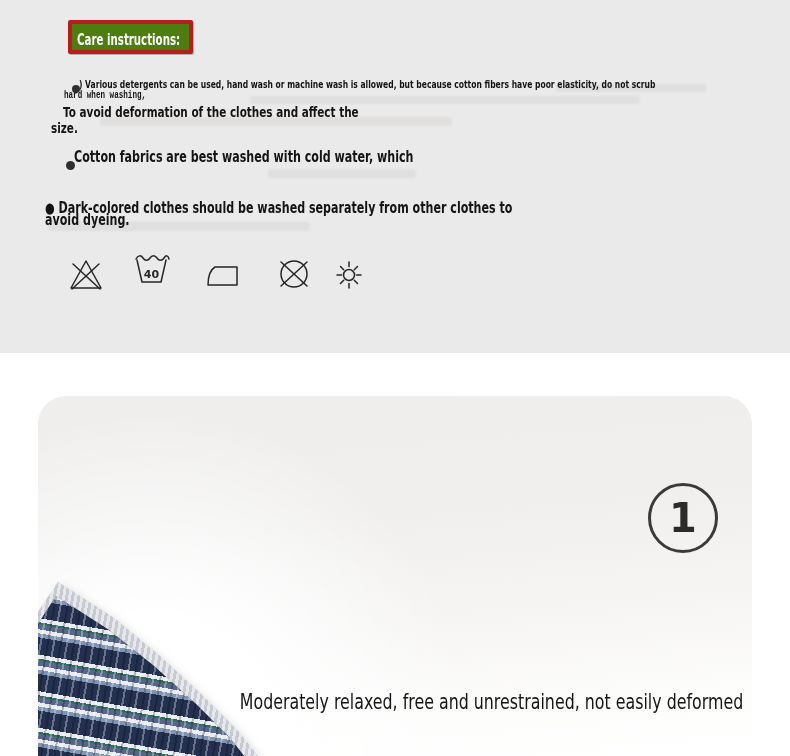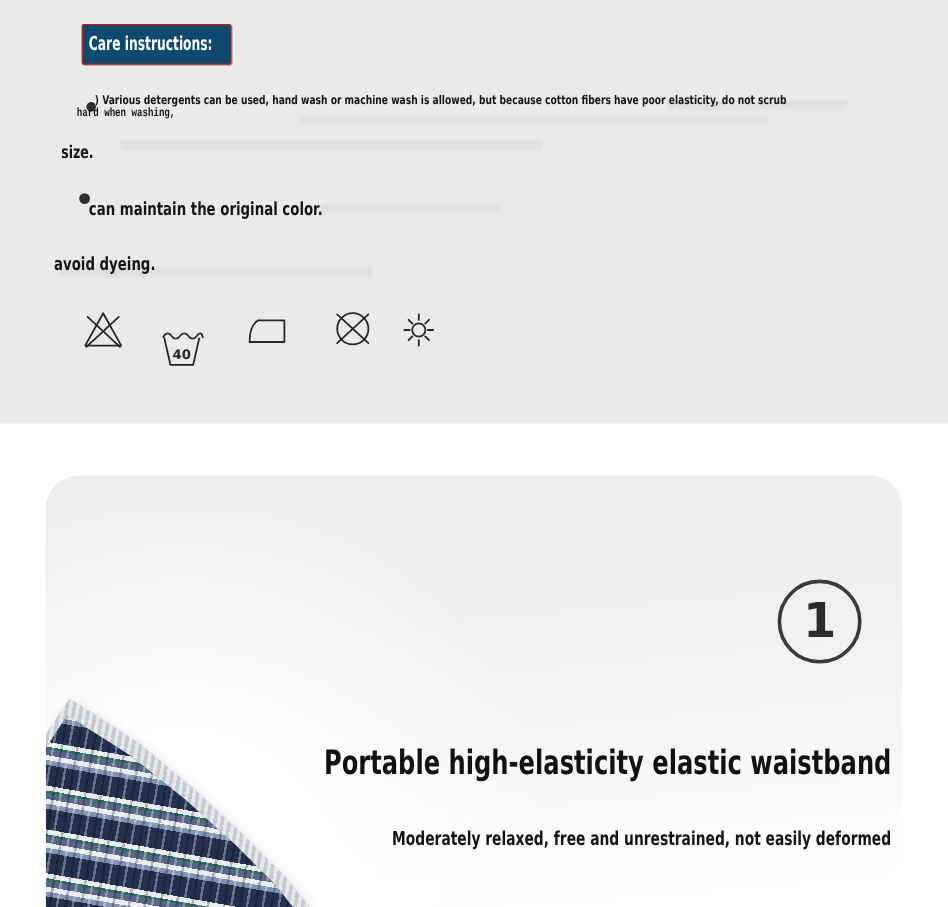--- a/index.html
+++ b/index.html
@@ -15,21 +15,21 @@
   .sx76{transform:scaleX(.76);}
   .from-right{transform-origin:right center;}
 
   
   .care-section{
     position:absolute;left:0;top:0;width:790px;height:353px;
     background:#eaeaea;color:#161616;
   }
   .care-badge{
     position:absolute;left:68px;top:20px;width:125px;height:34px;
-    background:#0c4a6e;border:1px solid #b91c1c;box-sizing:border-box;
+    background:#4d7c0f;border:4px solid #b91c1c;box-sizing:border-box;
     box-shadow:1px 1px 0 rgba(110,110,110,.45);
     color:#ffffff;line-height:31px;padding-left:5px;white-space:nowrap;
     font-weight:bold;font-size:16px;border-radius:2px;
   }
   .ghost{
     position:absolute;background:#d8d7d5;opacity:.55;
     filter:blur(1.2px);border-radius:2px;
   }
   .bullet-dot{
     position:absolute;background:#2f2f2e;border-radius:50%;
@@ -59,21 +59,21 @@
     border:3px solid #3b3a38;border-radius:50%;
     display:flex;align-items:center;justify-content:center;
   }
   .num-circle span{font-size:40px;font-weight:bold;color:#2b2b2b;line-height:1;}
   .feature-title{
     position:absolute;right:9px;top:225px;text-align:right;
     font-size:28px;font-weight:bold;color:#111111;white-space:nowrap;line-height:1.1;
   }
   .feature-subtitle{
     position:absolute;right:9px;top:294px;text-align:right;
-    font-size:16px;font-weight:bold;color:#151515;white-space:nowrap;line-height:1.1;
+    font-size:22px;font-weight:normal;color:#151515;white-space:nowrap;line-height:1.1;
   }
 
   
   .fabric-wrap{position:absolute;left:0;bottom:0;width:238px;height:178px;
     filter:drop-shadow(3px 3px 4px rgba(60,65,80,.18));}
   .fabric-edge{
     position:absolute;inset:0;
     clip-path:polygon(0 34px,20px 4px,76px 40px,122px 78px,164px 117px,200px 153px,220px 178px,0 178px);
     background:
       repeating-linear-gradient(100deg,#c7cad1 0 3px,#e6e8ec 3px 6px),
@@ -104,41 +104,47 @@
   <div class="ghost" style="left:48px;top:222px;width:262px;height:9px;"></div>
 
   <div class="bullet-dot" style="left:72px;top:85px;width:8px;height:8px;"></div>
   <div class="care-line t-small" style="left:79px;top:79px;">
     <span class="sx sx76">) Various detergents can be used, hand wash or machine wash is allowed, but because cotton fibers have poor elasticity, do not scrub</span>
   </div>
   <div class="care-line t-small" style="left:64px;top:90px;font-family:Liberation Mono, monospace;">
     <span class="sx sx76">hard when washing,</span>
   </div>
 
+  <div class="care-line t-med" style="left:63px;top:105px;">
+    <span class="sx sx72">To avoid deformation of the clothes and affect the</span>
+  </div>
   <div class="care-line t-med" style="left:51px;top:121px;">
     <span class="sx sx72">size.</span>
   </div>
 
   <div class="bullet-dot" style="left:66px;top:161px;width:9px;height:9px;"></div>
-  <div class="care-line t-big" style="left:74px;top:166px;">
-    <span class="sx sx74">can maintain the original color.</span>
+  <div class="care-line t-big" style="left:74px;top:149px;">
+    <span class="sx sx74">Cotton fabrics are best washed with cold water, which</span>
   </div>
 
+  <div class="care-line t-big" style="left:45px;top:200px;">
+    <span class="sx sx74">● Dark-colored clothes should be washed separately from other clothes to</span>
+  </div>
   <div class="care-line t-big" style="left:45px;top:212px;">
     <span class="sx sx74">avoid dyeing.</span>
   </div>
 
   <div class="laundry-icon" style="left:68px;top:256px;">
     <svg width="36" height="38" viewBox="0 0 36 38">
       <path d="M18 5 L33 32 H3 Z"></path>
       <path d="M5 8 L32 33"></path>
       <path d="M31 8 L4 33"></path>
     </svg>
   </div>
-  <div class="laundry-icon" style="left:133px;top:271px;">
+  <div class="laundry-icon" style="left:133px;top:249px;">
     <svg width="37" height="38" viewBox="0 0 37 38">
       <path d="M3 10 C5 6 8 6 10 9 C12 12 15 12 17 9 C19 6 22 6 24 9 C26 12 29 12 31 9 C33 6 35 6 36 10"></path>
       <path d="M4 11 L9 33 H28 L33 11"></path>
       <text x="18.5" y="28.5" text-anchor="middle" font-size="11" font-family="DejaVu Sans, sans-serif">40</text>
     </svg>
   </div>
   <div class="laundry-icon" style="left:204px;top:256px;">
     <svg width="36" height="38" viewBox="0 0 36 38">
       <path d="M11 11 H33 V29 H4 C4 21 6 14 11 11 Z"></path>
     </svg>
@@ -164,23 +170,20 @@
     </svg>
   </div>
 </div>
 
 <div class="feature-card">
 
   <div class="num-circle">
     <span>1</span>
   </div>
 
-  <div class="feature-title">
-    <span class="sx sx72 from-right">Portable high-elasticity elastic waistband</span>
-  </div>
 
   <div class="feature-subtitle">
     <span class="sx sx72 from-right">Moderately relaxed, free and unrestrained, not easily deformed</span>
   </div>
 
   <div class="fabric-wrap">
     <div class="fabric-edge"></div>
     <div class="fabric-cloth"></div>
   </div>
 </div>

